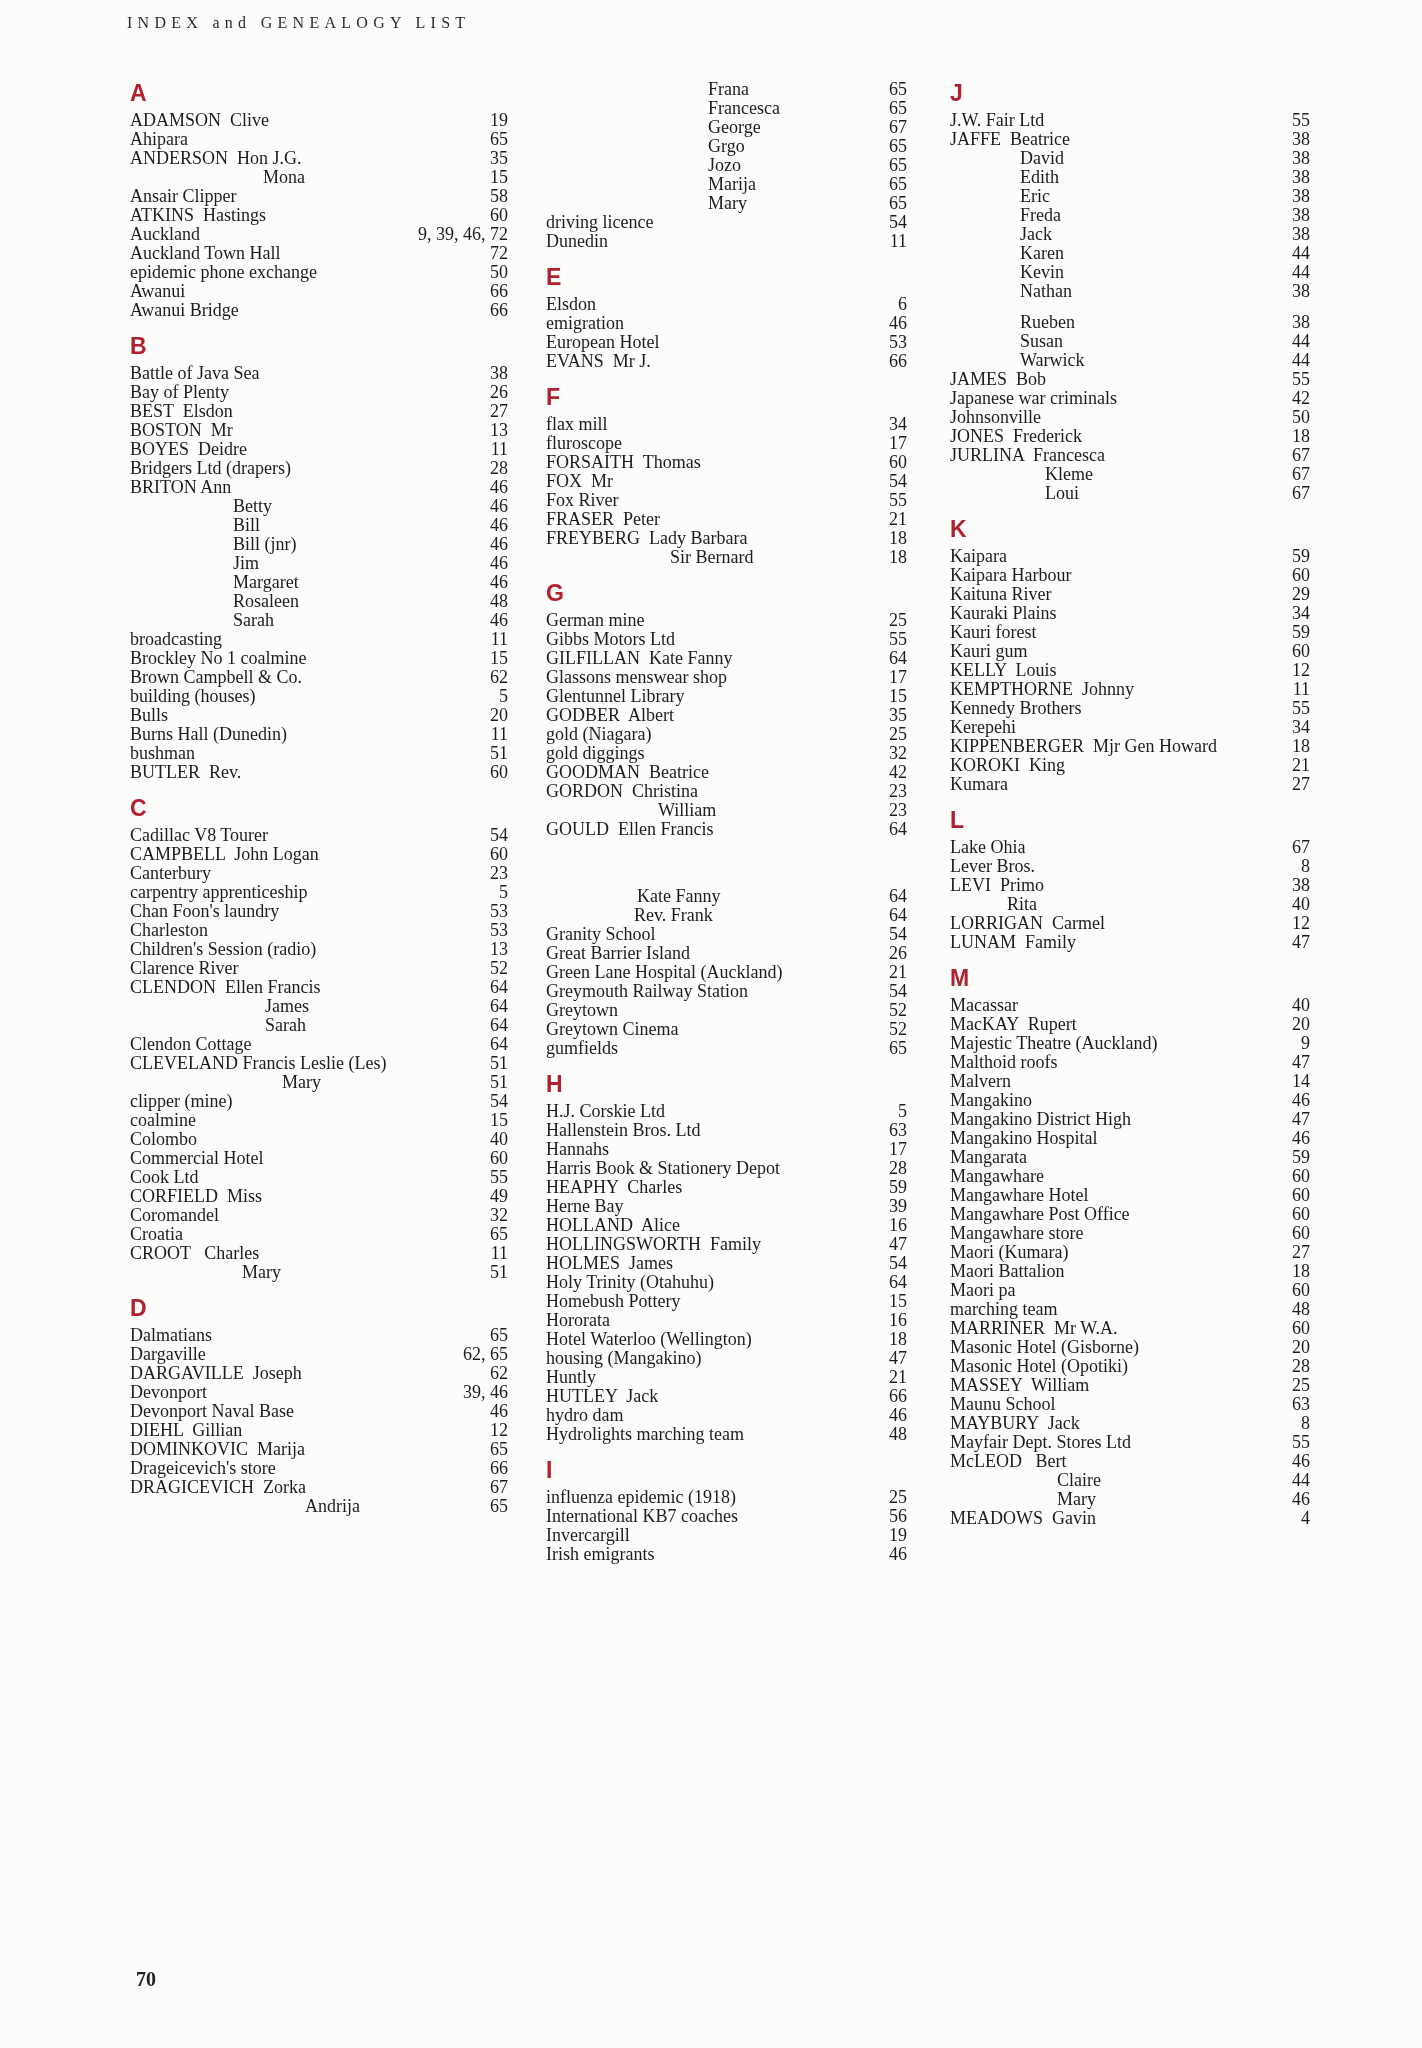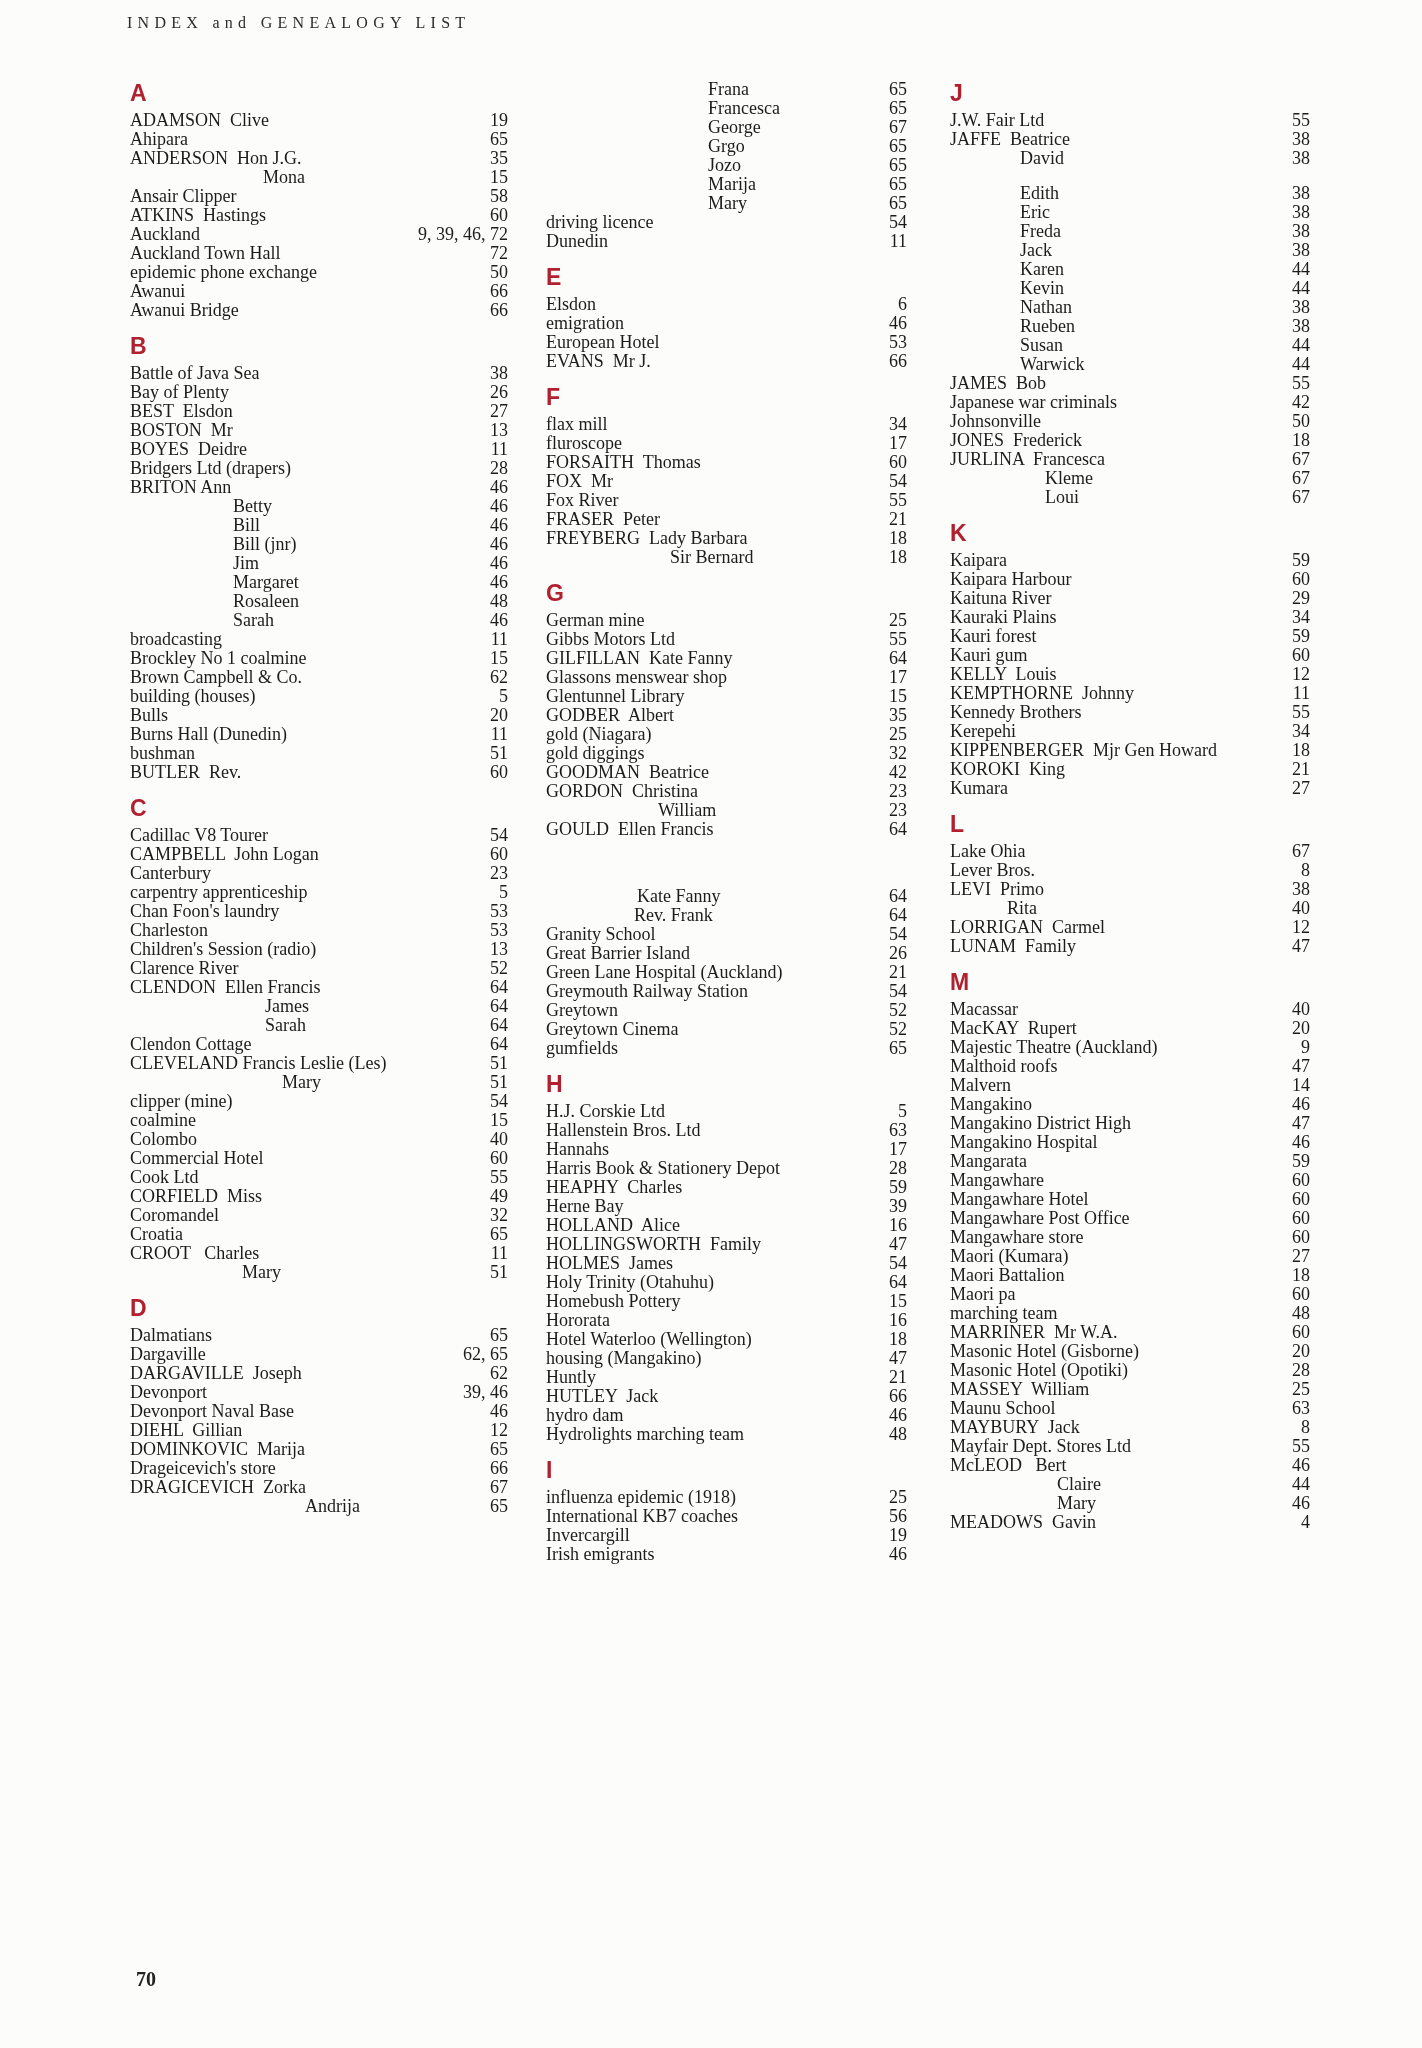--- a/index.html
+++ b/index.html
@@ -594,21 +594,21 @@
       </div>
       <div class="row">
         <span class="etext">JAFFE  Beatrice</span>
         <span class="enum">38</span>
       </div>
       <div class="row">
         <span class="etext" style="padding-left: 70px;">David</span>
         <span class="enum">38</span>
       </div>
       <div class="row">
-        <span class="etext" style="padding-left: 70px; margin-top: 16px;">Edith</span>
+        <span class="etext" style="padding-left: 70px;">Edith</span>
         <span class="enum">38</span>
       </div>
       <div class="row">
         <span class="etext" style="padding-left: 70px;">Eric</span>
         <span class="enum">38</span>
       </div>
       <div class="row">
         <span class="etext" style="padding-left: 70px;">Freda</span>
         <span class="enum">38</span>
       </div>
@@ -622,21 +622,21 @@
       </div>
       <div class="row">
         <span class="etext" style="padding-left: 70px;">Kevin</span>
         <span class="enum">44</span>
       </div>
       <div class="row">
         <span class="etext" style="padding-left: 70px;">Nathan</span>
         <span class="enum">38</span>
       </div>
       <div class="row">
-        <span class="etext" style="padding-left: 70px;">Rueben</span>
+        <span class="etext" style="padding-left: 70px; margin-top: 12px;">Rueben</span>
         <span class="enum">38</span>
       </div>
       <div class="row">
         <span class="etext" style="padding-left: 70px;">Susan</span>
         <span class="enum">44</span>
       </div>
       <div class="row">
         <span class="etext" style="padding-left: 70px;">Warwick</span>
         <span class="enum">44</span>
       </div>

